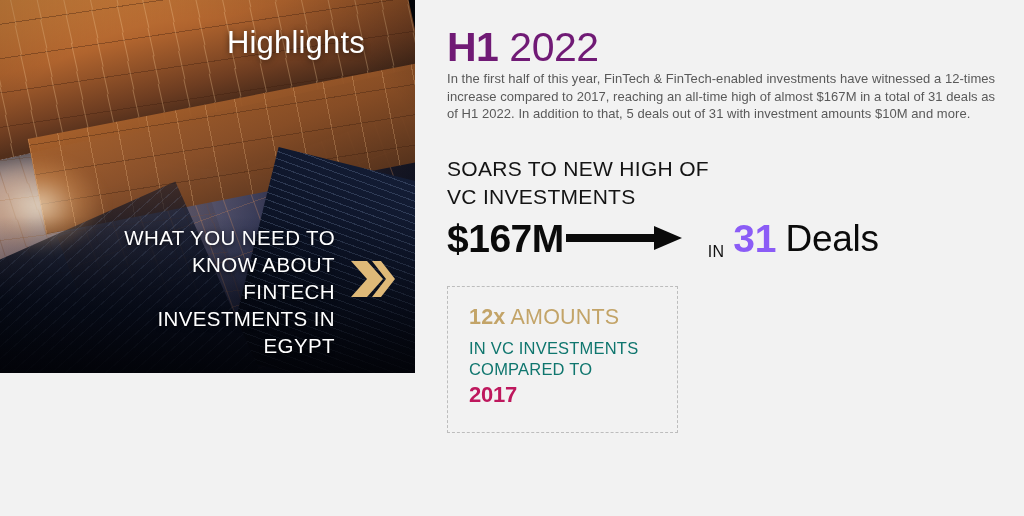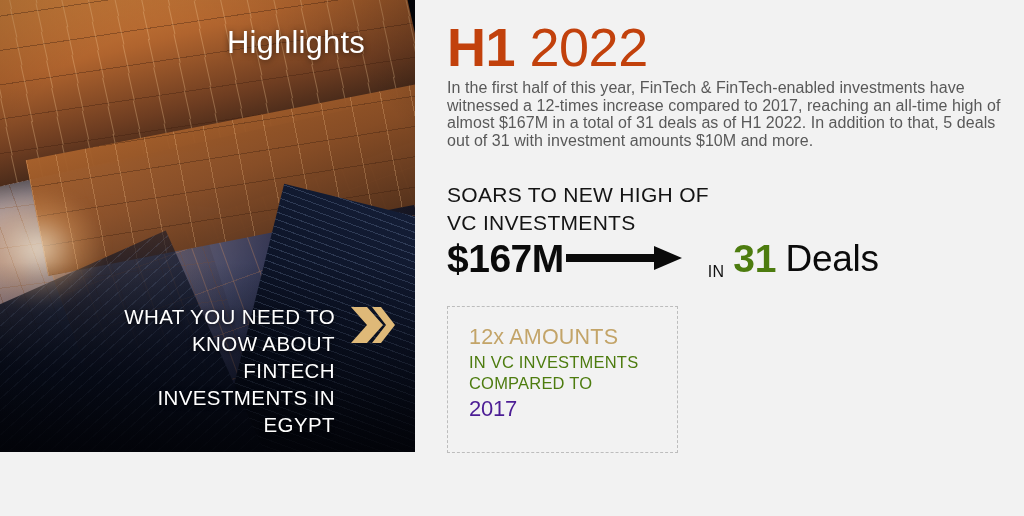--- a/index.html
+++ b/index.html
@@ -12,21 +12,21 @@
   .slide{
     position:relative;
     width:1024px; height:516px;
     background:#f2f2f2;
     display:flex;
   }
 
   
   .left-panel{
     position:relative;
-    width:415px; height:452px;
+    width:415px; height:373px;
     overflow:hidden;
     background:#05060b;
     flex:0 0 415px;
   }
   .photo{ position:absolute; inset:0; overflow:hidden; }
 
   
   .sky{
     position:absolute; inset:0;
     background:
@@ -151,21 +151,21 @@
     text-align:right;
     color:#ffffff;
     font-size:31px;
     font-weight:400;
     letter-spacing:.2px;
     text-shadow:0 1px 6px rgba(0,0,0,.6);
   }
   .kicker-row{
     position:absolute;
     left:30px; right:20px; bottom:14px;
-    display:flex; align-items:flex-start; justify-content:flex-end;
+    display:flex; align-items:flex-end; justify-content:flex-end;
     gap:14px;
   }
   .kicker{
     color:#ffffff;
     font-size:20.5px;
     line-height:27px;
     font-weight:400;
     text-align:right;
     letter-spacing:.4px;
     text-shadow:0 1px 5px rgba(0,0,0,.75);
@@ -179,96 +179,97 @@
     width:1px; height:516px;
     background:#d8d8d8;
   }
   .right-panel{
     position:relative;
     flex:1;
     padding:24px 30px 0 32px;
     background:#f2f2f2;
   }
   .h1-title{
-    font-size:54px;
+    font-size:41px;
     line-height:46px;
-    color:#c2410c;
+    color:#701a75;
     letter-spacing:-.5px;
     font-weight:400;
   }
   .h1-title .b{ font-weight:700; }
   .intro{
-    margin-top:9px;
+    margin-top:0;
     width:555px;
-    font-size:16px;
+    font-size:13px;
     line-height:17.5px;
     color:#595959;
     letter-spacing:.05px;
   }
 
   .headline{ margin-top:32px; }
   .headline .line{
     font-size:21px;
     line-height:28px;
     color:#141414;
     letter-spacing:.3px;
     font-weight:400;
   }
   .bigrow{
     display:flex; align-items:center;
+    margin-top:6px;
   }
   .amount{
     font-size:39px;
     font-weight:700;
     color:#0b0b0b;
     letter-spacing:-.5px;
     line-height:44px;
   }
   .arrow{ display:block; margin:2px 0 0 2px; }
   .deals{
     display:flex; align-items:flex-end; gap:9px;
     margin-left:26px;
   }
   .deals .in{
     font-size:16px; color:#111; font-weight:400; letter-spacing:.2px;
   }
-  .deals .num{ font-size:39px; font-weight:700; color:#4d7c0f; line-height:44px; }
+  .deals .num{ font-size:39px; font-weight:700; color:#8b5cf6; line-height:44px; }
   .deals .word{ font-size:37px; font-weight:400; color:#0b0b0b; line-height:44px; letter-spacing:-.3px; }
 
   .stats{
     display:flex;
     gap:13px;
     margin-top:25px;
   }
   .stat{
     width:231px; height:147px;
     border:1px dashed #bdbdbd;
     padding:17px 0 0 21px;
   }
   .stat .gold{
     color:#c3a468;
     font-size:21.5px;
     line-height:26px;
     letter-spacing:.2px;
     font-weight:400;
   }
-  .stat .gold b{ font-weight:400; color:#c3a468; }
+  .stat .gold b{ font-weight:700; color:#c3a468; }
   .stat .sub{
-    color:#4d7c0f;
+    color:#0f766e;
     font-size:16.5px;
     line-height:21px;
     letter-spacing:.2px;
     font-weight:400;
     white-space:pre-line;
-    margin-top:2px;
+    margin-top:8px;
   }
   .stat .emph{
-    color:#4c1d95;
+    color:#be185d;
     font-size:22px;
-    font-weight:400;
+    font-weight:700;
     line-height:27px;
     letter-spacing:-.2px;
     margin-top:1px;
   }
 </style>
 </head>
 <body>
 
 <div class="slide">
 

